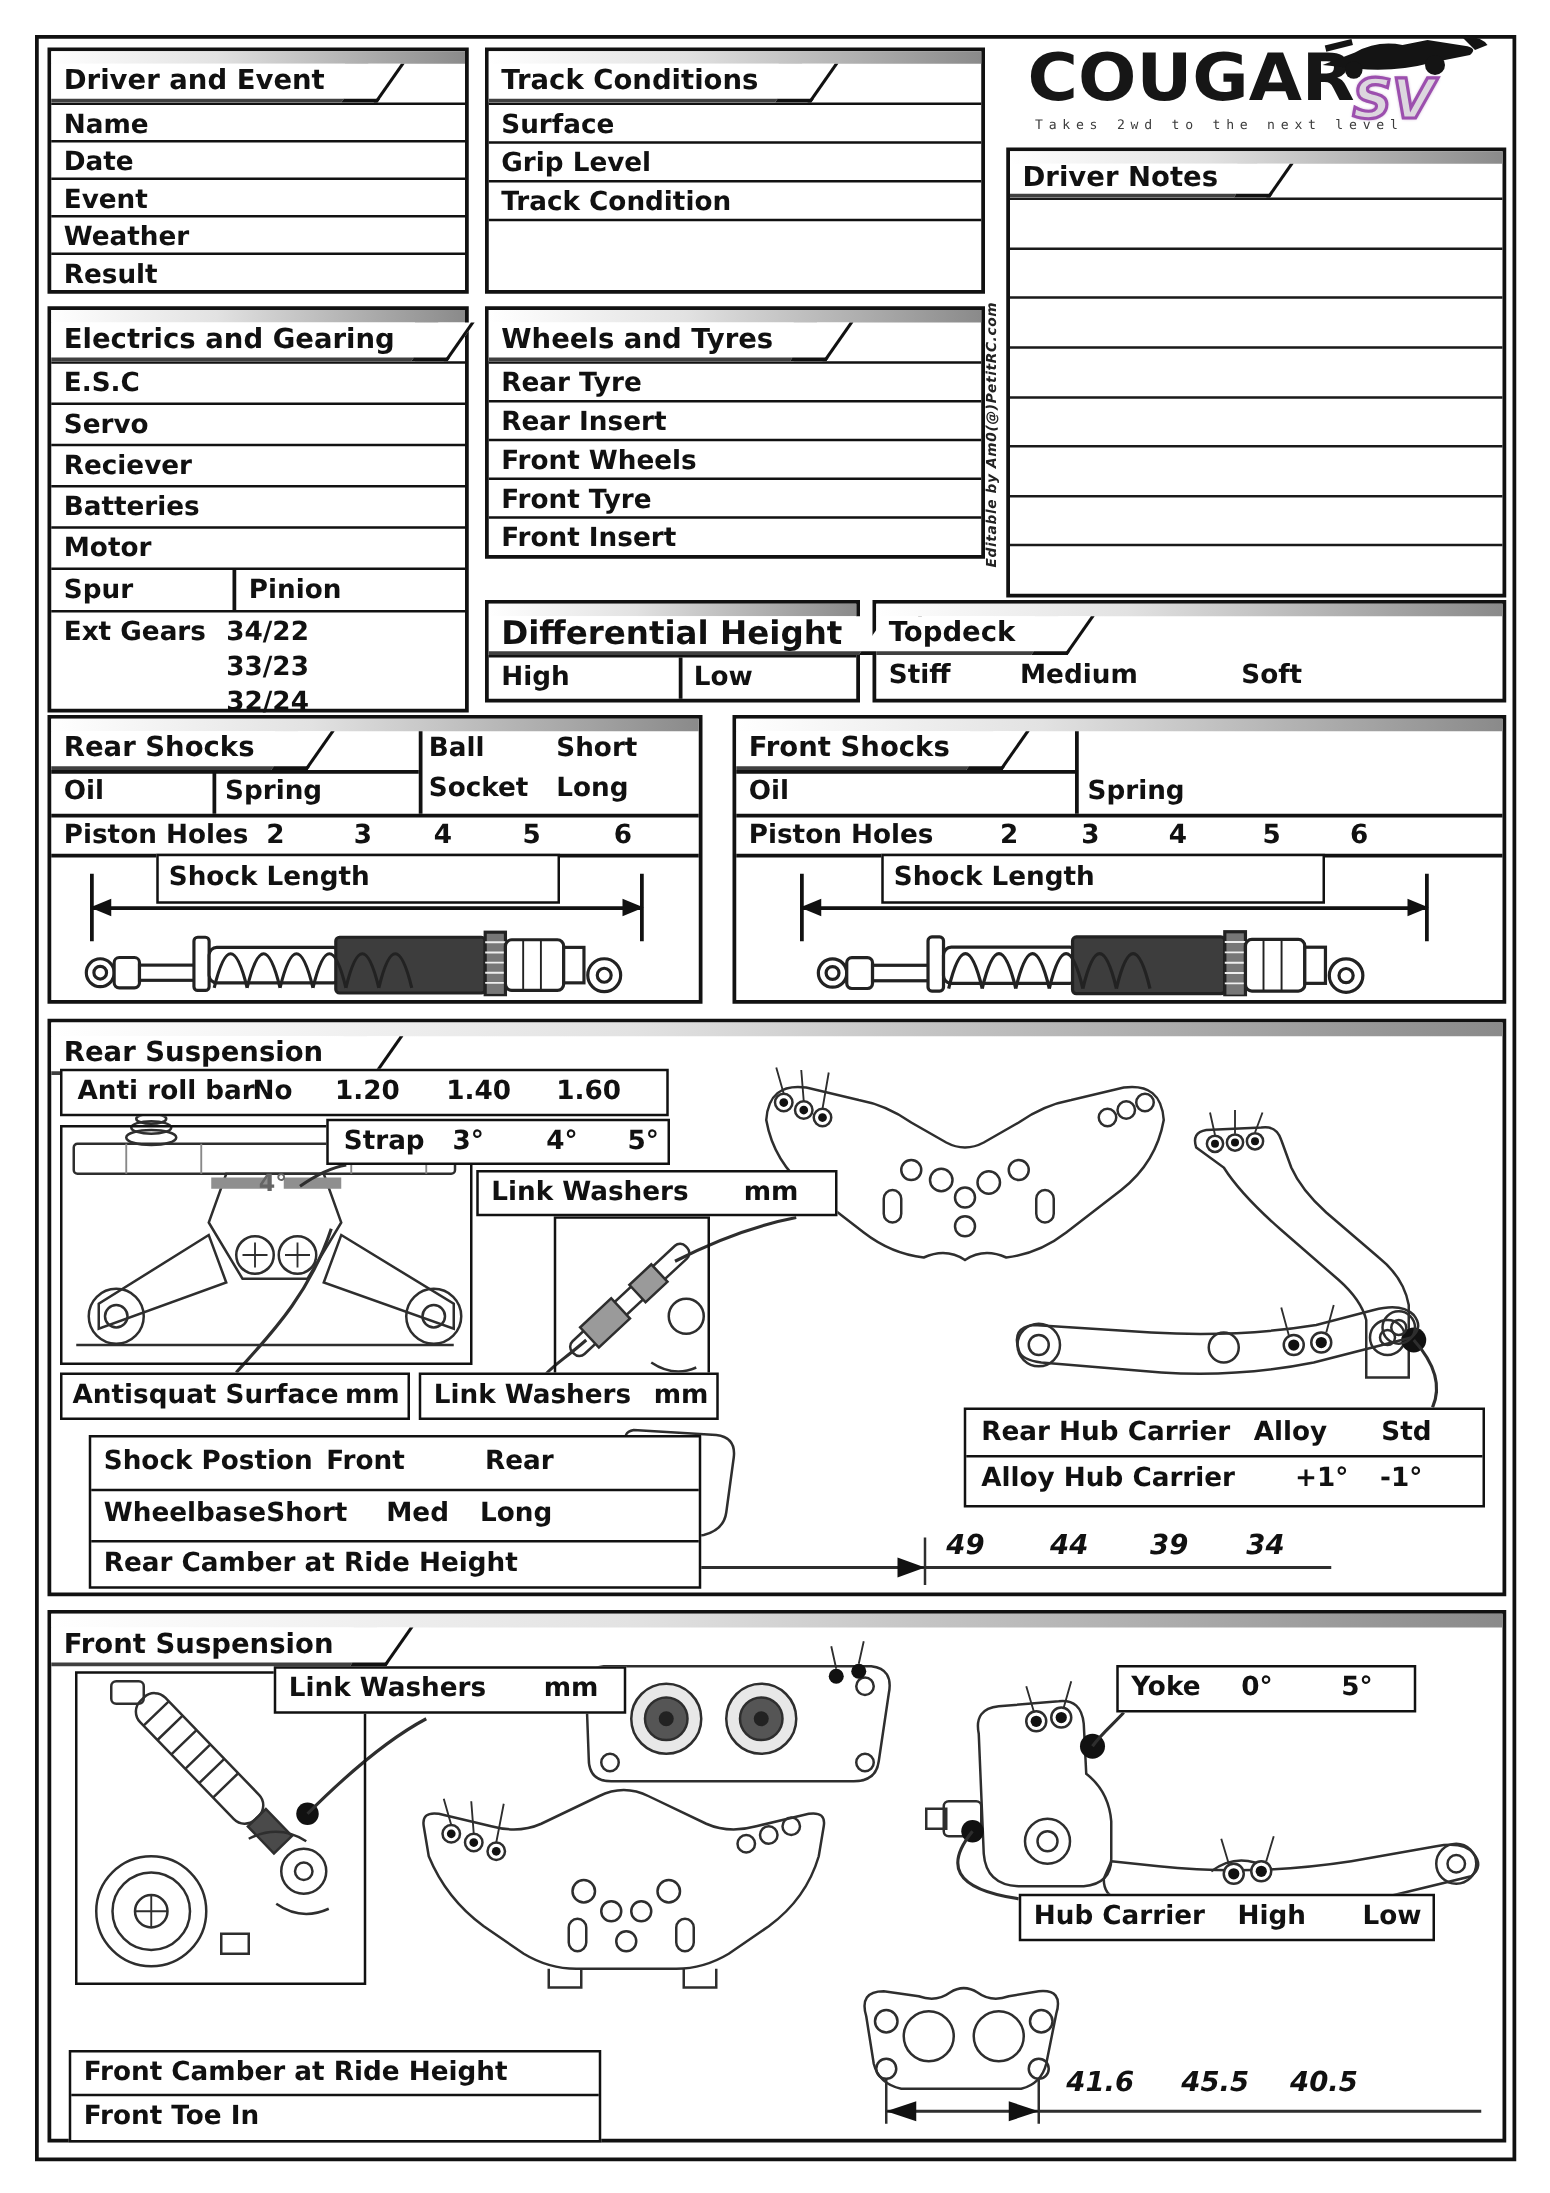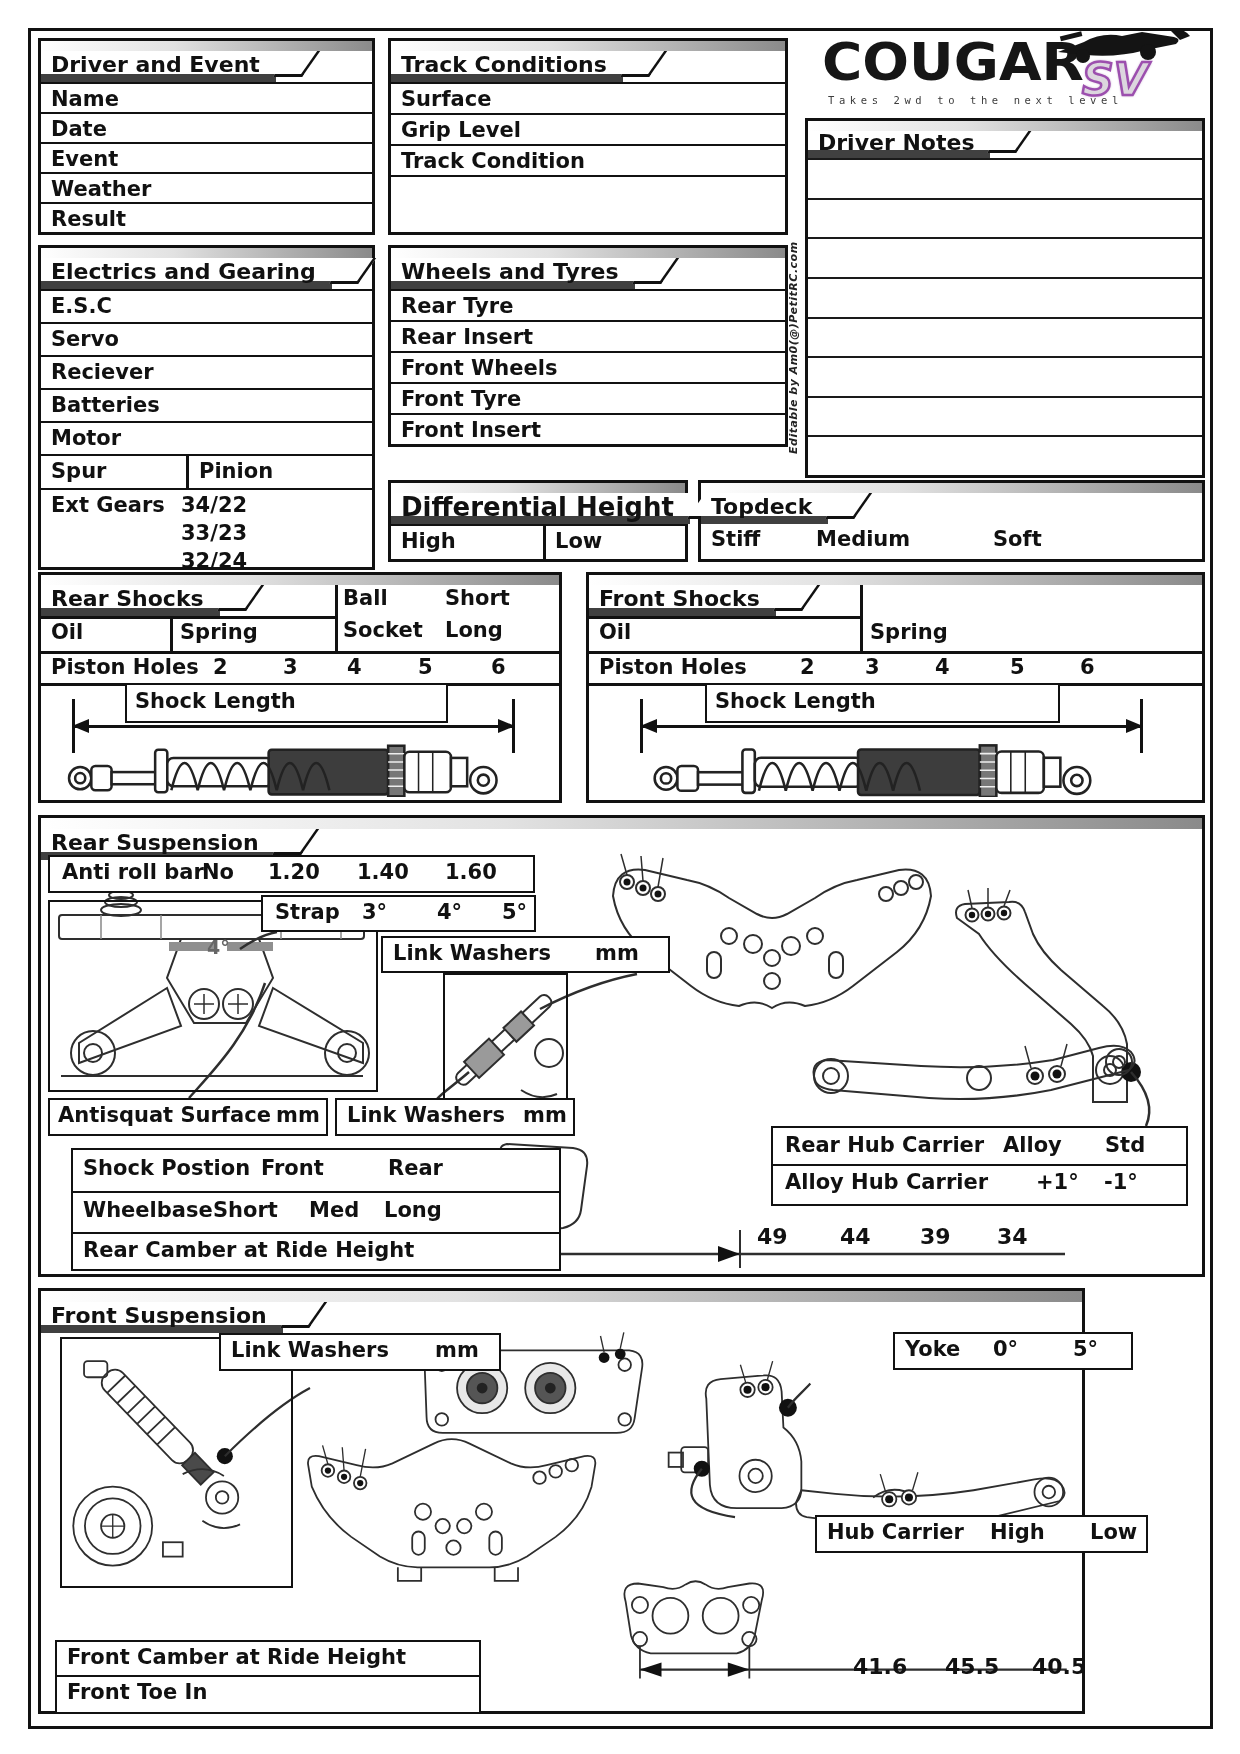--- a/index.html
+++ b/index.html
@@ -3,41 +3,41 @@
 <meta charset="utf-8">
 <style>
   * { margin:0; padding:0; box-sizing:border-box; }
   html,body { background:#fff; }
   .page { position:relative; width:1240px; height:1754px; background:#fff;
           font-family:"DejaVu Sans","Liberation Sans",sans-serif; color:#111; overflow:hidden; }
   .frame { position:absolute; left:28px; top:28px; width:1185px; height:1701px; border:3.5px solid #111; }
   .box { position:absolute; border:3px solid #111; background:#fff; }
   .box.clear { background:transparent; }
   .strip { height:10px; background:linear-gradient(90deg,#ffffff 0%,#e2e2e2 40%,#8a8a8a 100%); }
-  .lbl { position:absolute; top:10px; height:31px; left:0; background:#fff; border-bottom:8px solid #404040;
+  .lbl { position:absolute; top:10px; height:31px; left:0; background:#fff; border-bottom:3px solid #404040;
          font-size:22px; font-weight:700; line-height:28px; padding:0 16px 0 10px; white-space:nowrap; z-index:3; }
   .lbl::after { content:""; position:absolute; top:0; right:-26px; width:26px; height:100%; background:#fff;
          border-bottom:3px solid #111; border-right:3px solid #111; transform:skewX(-35deg); transform-origin:0 100%; }
   .rows { position:absolute; top:41px; left:0; right:0; bottom:0; display:flex; flex-direction:column; }
   .row { position:relative; flex:1; border-top:2.5px solid #111; font-size:21px; font-weight:700;
          padding:3px 0 0 10px; white-space:nowrap; }
   .row.noline { border-top:none; }
   .opt { position:absolute; top:3px; font-size:21px; font-weight:700; white-space:nowrap; }
   .txt { position:absolute; font-size:21px; font-weight:700; white-space:nowrap; }
   .vline { position:absolute; width:2.5px; background:#111; }
   .hline { position:absolute; height:2.5px; background:#111; left:0; right:0; }
   .minibox { position:absolute; border:2.5px solid #111; background:#fff; z-index:4; }
   .tick { position:absolute; width:2.5px; background:#111; }
   .dimline { position:absolute; height:2.5px; background:#111; }
   .ah { position:absolute; width:0; height:0; border-top:7px solid transparent; border-bottom:7px solid transparent; }
   .ah.l { border-right:17px solid #111; }
   .ah.r { border-left:17px solid #111; }
   .ovl { position:absolute; left:0; top:0; width:100%; height:100%; z-index:1; }
   .minibox, .txt, .opt { z-index:4; }
-  .num { position:absolute; font-size:22px; font-weight:700; z-index:4; }
+  .num { position:absolute; font-size:22px; font-weight:700; z-index:4;font-style:italic; }
   .credit { position:absolute; left:787px; top:210px; height:244px; width:16px;
             writing-mode:vertical-rl; transform:rotate(180deg); font-size:11px; font-style:italic;
             font-weight:700; color:#222; letter-spacing:.5px; white-space:nowrap; }
   .logo { position:absolute; left:812px; top:28px; width:396px; height:86px; }
   .brand { position:absolute; left:10px; top:2px; font-size:55px; font-weight:900; letter-spacing:0px;
            color:#161616; transform:scaleY(.95); }
   .sv { position:absolute; left:270px; top:26px; font-size:44px; font-weight:900; font-style:italic;
         color:#dcd6de; -webkit-text-stroke:2.5px #9c4fae; text-shadow:0 0 3px #7d3b8d; }
   .tagline { position:absolute; left:16px; top:66px; font-size:10.5px; letter-spacing:4.6px; color:#3c3c3c;
              font-family:"DejaVu Sans Mono",monospace; white-space:nowrap; }
@@ -403,21 +403,21 @@
         <span class="opt" style="left:10px;top:4px">Rear Camber at Ride Height</span>
       </div>
     </div>
 
     <span class="num" style="left:716px;top:406px">49</span>
     <span class="num" style="left:799px;top:406px">44</span>
     <span class="num" style="left:879px;top:406px">39</span>
     <span class="num" style="left:956px;top:406px">34</span>
   </div>
 
-  <div class="box" style="left:38px;top:1288px;width:1047px;height:426px">
+  <div class="box" style="left:38px;top:1288px;width:1167px;height:426px">
     <div class="strip" style="height:11px"></div>
     <div class="lbl" style="top:11px">Front Suspension</div>
 
     <svg class="ovl" viewBox="0 0 1161 420">
       <g stroke="#2e2e2e" stroke-width="2" fill="none">
 
         <circle cx="80" cy="238" r="44"></circle>
           <circle cx="80" cy="238" r="31"></circle>
           <circle cx="80" cy="238" r="13"></circle>
         <path d="M80,225 v26 M67,238 h26" stroke-width="1.5"></path>

